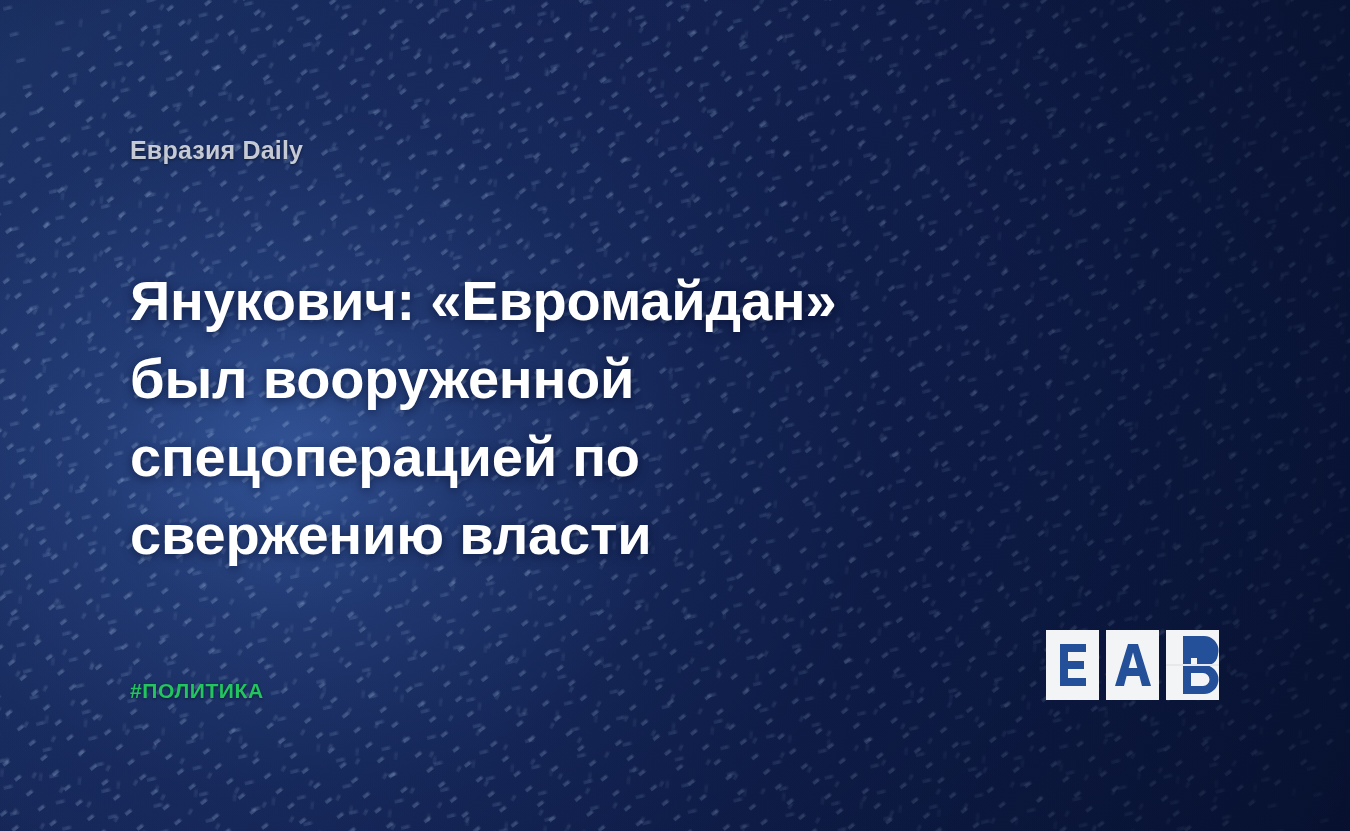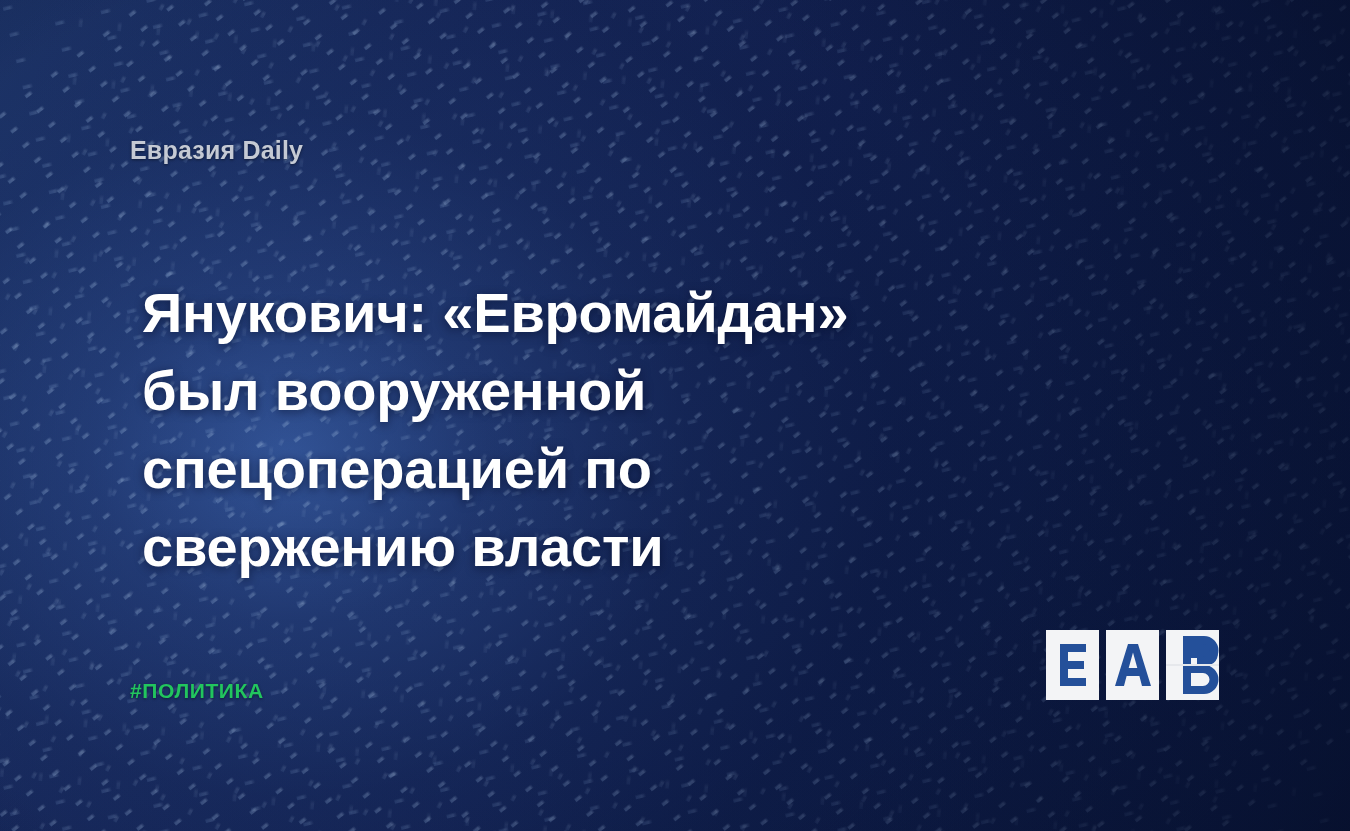--- a/index.html
+++ b/index.html
@@ -162,21 +162,21 @@
     letter-spacing: .2px;
     text-shadow: 0 1px 3px rgba(0,0,0,.45);
     white-space: nowrap;
   }
 
   .headline {
     position: absolute;
     left: 130px;
     top: 262px;
     width: 830px;
-    margin: 12px;
+    margin: 0;
     font-size: 56px;
     line-height: 78px;
     font-weight: bold;
     color: #ffffff;
     letter-spacing: -0.2px;
     text-shadow: 0 2px 10px rgba(3,10,34,.55);
   }
 
   .tag {
     position: absolute;

